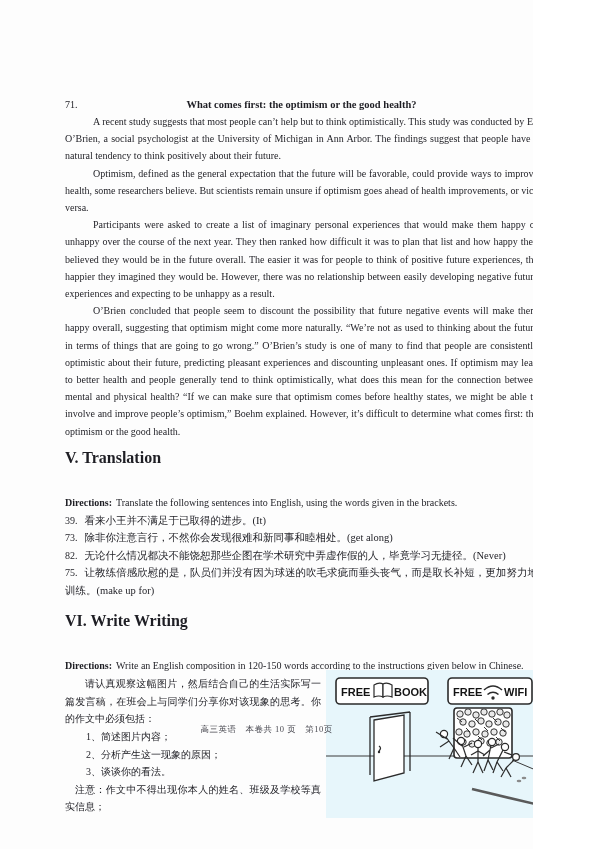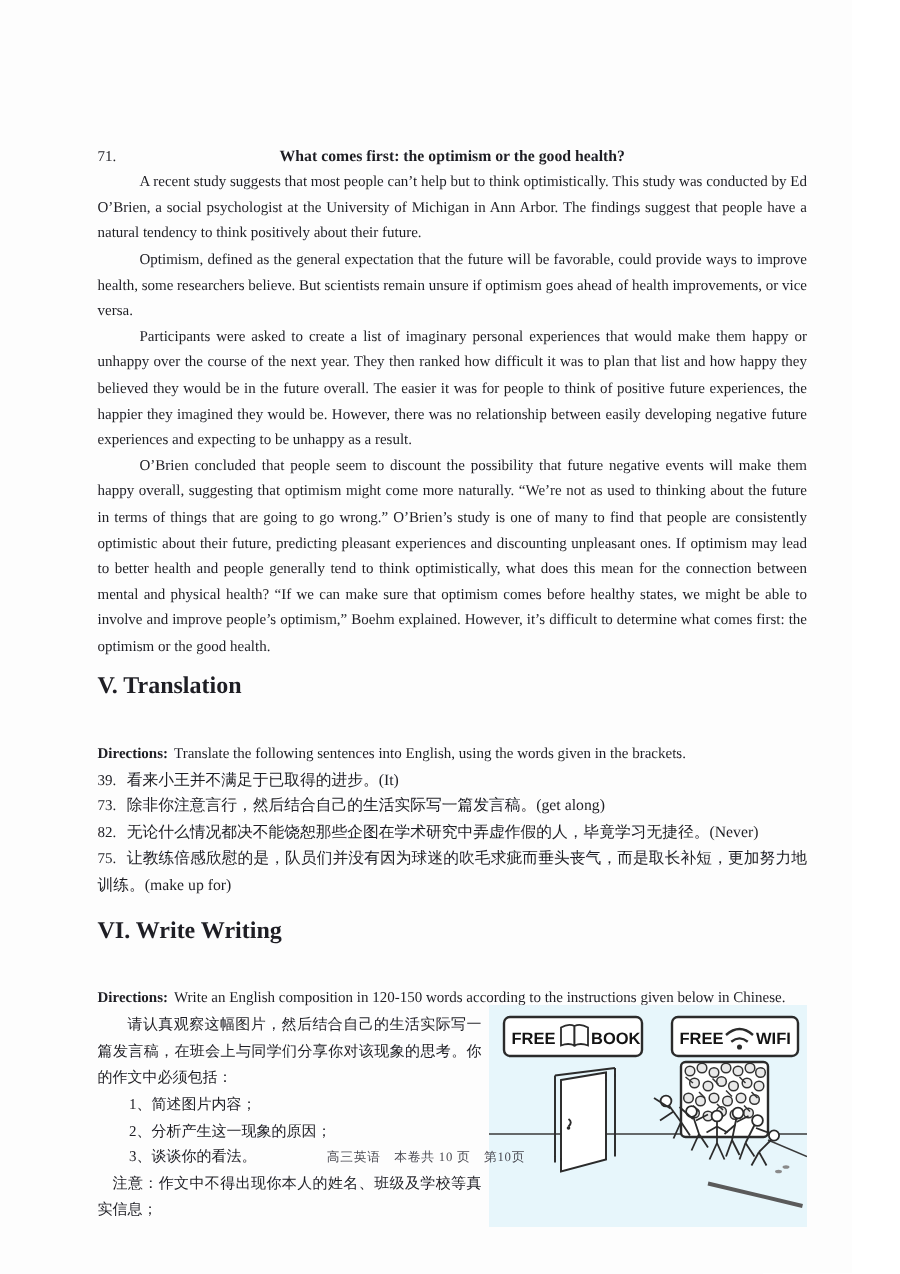--- a/index.html
+++ b/index.html
@@ -3,21 +3,20 @@
 <meta charset="utf-8">
 <style>
   html,body { margin:0; padding:0; background:#ffffff; }
   .page {
     position:relative;
     width:533px; height:849px;
     background:#fdfdfd;
     font-family:"Liberation Serif","DejaVu Serif",serif;
     color:#1e1e24;
     overflow:hidden;
-    padding-left:35px;
   }
   .content { position:absolute; left:65px; top:96px; width:473px; }
 
   
   .title-row { position:relative; text-align:center; font-size:10.5px; font-weight:bold; line-height:17px; }
   .qnum { position:absolute; left:0; top:0; font-weight:normal; font-size:10px; }
   p.body-par {
     margin:0; font-size:10px; line-height:17.2px;
     text-align:justify; text-indent:2.8em;
   }
@@ -36,21 +35,21 @@
   .gw-text { width:256px; font-size:10px; line-height:17.6px; }
   .gw-prompt { margin:0; text-indent:2em; text-align:justify; }
   .gw-point { margin-left:2.1em; }
   .gw-note { text-indent:1em; text-align:justify; }
   .gw-figure { width:212px; margin-left:5px; margin-top:-5px; }
   .gw-figure svg { display:block; }
   .sign-text { font-family:"Liberation Sans","DejaVu Sans",sans-serif; font-weight:bold; font-size:11px; fill:#131313; }
 
   
   .page-footer {
-    position:absolute; left:0; right:0; top:766px;
+    position:absolute; left:0; right:0; top:724px;
     text-align:center; font-size:8.5px; color:#4a4a52;
     letter-spacing:0.5px;
   }
 </style>
 </head>
 <body>
 
 <div class="page">
   <div class="content">
 
@@ -64,21 +63,21 @@
     <p class="body-par">O’Brien concluded that people seem to discount the possibility that future negative events will make them happy overall, suggesting that optimism might come more naturally. “We’re not as used to thinking about the future in terms of things that are going to go wrong.” O’Brien’s study is one of many to find that people are consistently optimistic about their future, predicting pleasant experiences and discounting unpleasant ones. If optimism may lead to better health and people generally tend to think optimistically, what does this mean for the connection between mental and physical health? “If we can make sure that optimism comes before healthy states, we might be able to involve and improve people’s optimism,” Boehm explained. However, it’s difficult to determine what comes first: the optimism or the good health.</p>
 
     <div class="section-heading">V. Translation</div>
     <div class="directions">
       <span class="dir-label">Directions:</span><span>Translate the following sentences into English, using the words given in the brackets.</span>
     </div>
     <div class="tr-item">
       <span class="tr-num">39.</span><span>看来小王并不满足于已取得的进步。(It)</span>
     </div>
     <div class="tr-item">
-      <span class="tr-num">73.</span><span>除非你注意言行，然后结合自己的生活实际写一篇发言稿。(get along)</span>
+      <span class="tr-num">73.</span><span>除非你注意言行，不然你会发现很难和新同事和睦相处。(get along)</span>
     </div>
     <div class="tr-item">
       <span class="tr-num">82.</span><span>无论什么情况都决不能饶恕那些企图在学术研究中弄虚作假的人，毕竟学习无捷径。(Never)</span>
     </div>
     <div class="tr-item">
       <span class="tr-num">75.</span><span>让教练倍感欣慰的是，队员们并没有因为球迷的吹毛求疵而垂头丧气，而是取长补短，更加努力地训练。(make up for)</span>
     </div>
 
     <div class="section-heading" style="margin-top:12px;">VI. Write Writing</div>
     <div class="directions">

